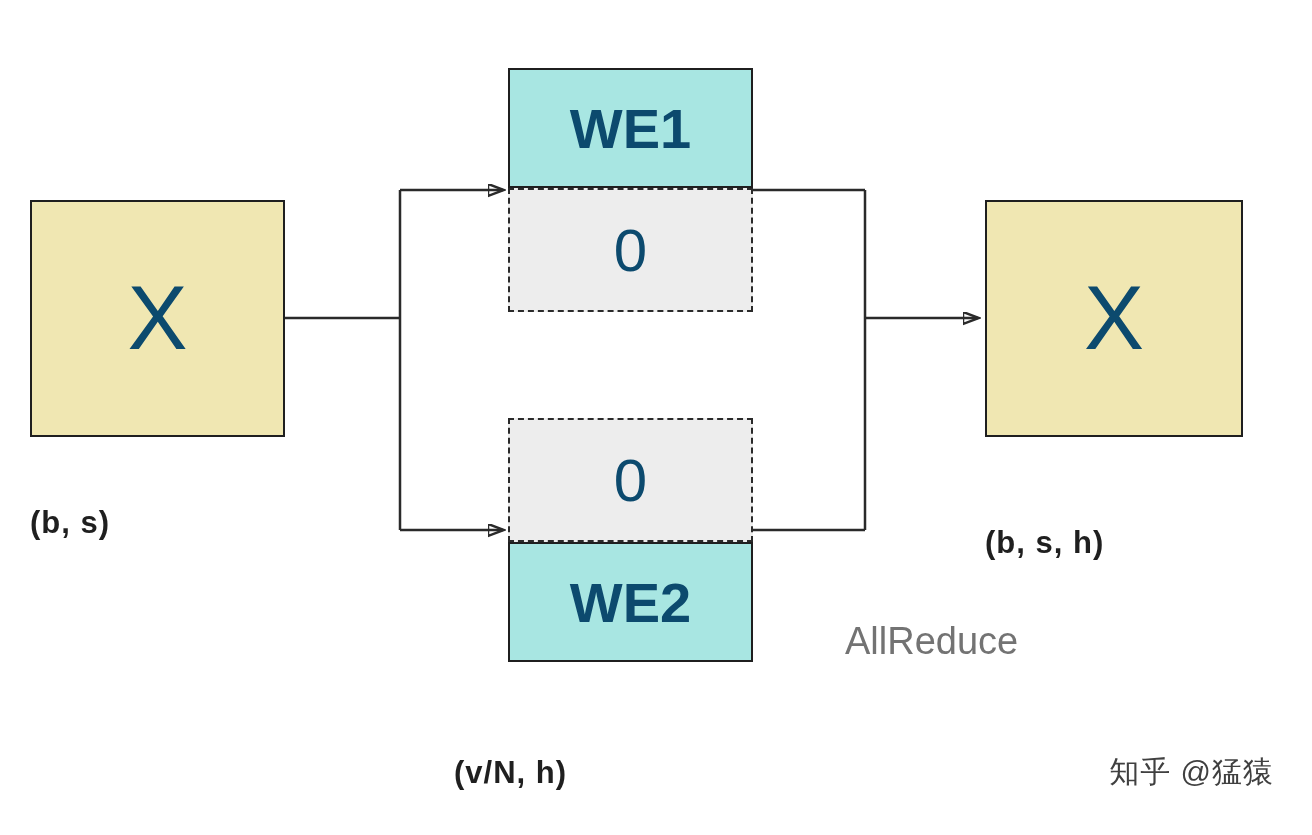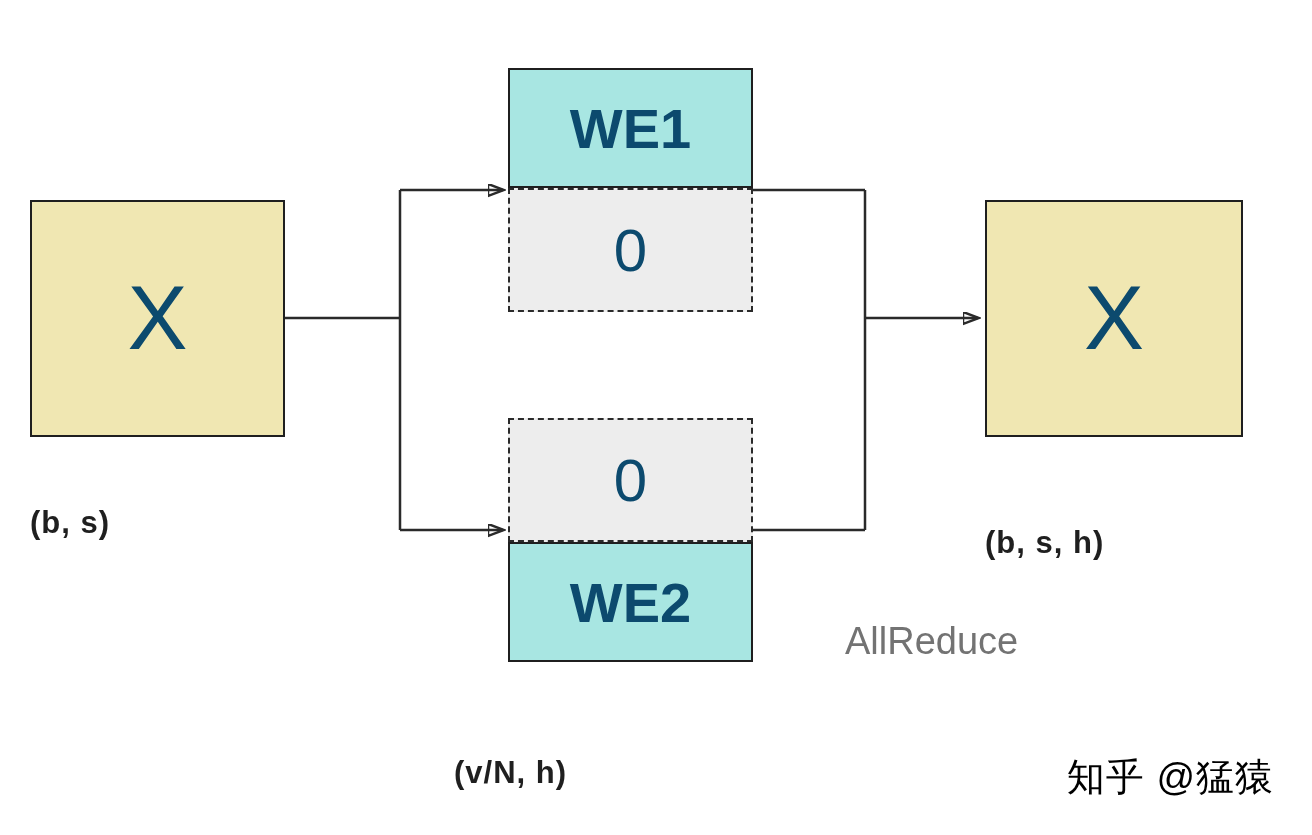--- a/index.html
+++ b/index.html
@@ -68,23 +68,23 @@
     font-size: 38px;
     font-weight: 500;
     color: #737373;
     margin-top: 20px;
   }
   .watermark {
     position: absolute;
     z-index: 2;
     right: 38px;
     top: 752px;
-    font-size: 38px;
+    font-size: 30px;
     font-weight: 500;
-    color: #000000;
+    color: #404040;
     letter-spacing: 1px;
   }
 
   
   #left-x   { left: 30px;  top: 200px; width: 255px; height: 237px; }
   #we1      { left: 508px; top: 68px;  width: 245px; height: 120px; }
   #zero1    { left: 508px; top: 188px; width: 245px; height: 124px; }
   #zero2    { left: 508px; top: 418px; width: 245px; height: 124px; }
   #we2      { left: 508px; top: 542px; width: 245px; height: 120px; }
   #right-x  { left: 985px; top: 200px; width: 258px; height: 237px; }

